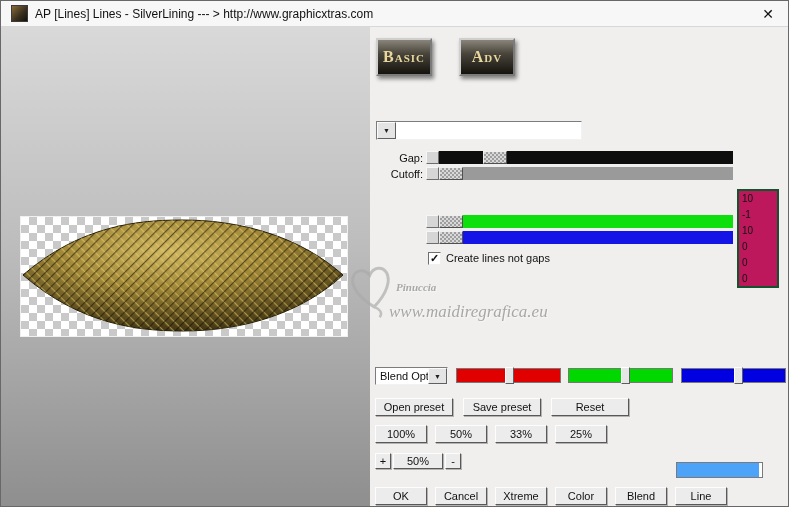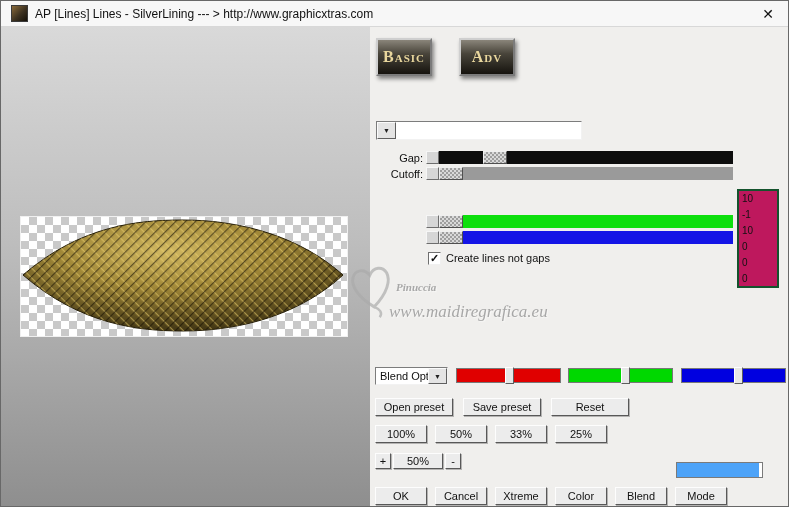--- a/index.html
+++ b/index.html
@@ -208,21 +208,21 @@
 
     <div class="progress">
       <span class="progress-fill" style="background-color: rgb(77, 163, 248); width: 97%;"></span>
     </div>
 
     <button class="w95" style="left:5px;top:460px;width:52px;height:18px">OK</button>
     <button class="w95" style="left:65px;top:460px;width:52px;height:18px">Cancel</button>
     <button class="w95" style="left:125px;top:460px;width:52px;height:18px">Xtreme</button>
     <button class="w95" style="left:185px;top:460px;width:52px;height:18px">Color</button>
     <button class="w95" style="left:245px;top:460px;width:52px;height:18px">Blend</button>
-    <button class="w95" style="left:305px;top:460px;width:52px;height:18px">Mode</button>
+    <button class="w95" style="left:305px;top:460px;width:52px;height:18px">Line</button>
   </div>
 
   <div class="watermark">
     <svg class="wm-heart" width="46" height="60" viewBox="0 0 46 60">
       <path d="M23,46 C8,34 3,22 6,14 C9,7 18,6 23,14 C28,6 37,7 40,14 C43,22 38,34 23,46 Z" fill="none" stroke="#ababab" stroke-width="3"></path>
       <path d="M23,46 c5,3 8,7 4,11" fill="none" stroke="#ababab" stroke-width="2.5"></path>
     </svg>
     <span class="wm-name">Pinuccia</span>
     <span class="wm-site">www.maidiregrafica.eu</span>
   </div>

